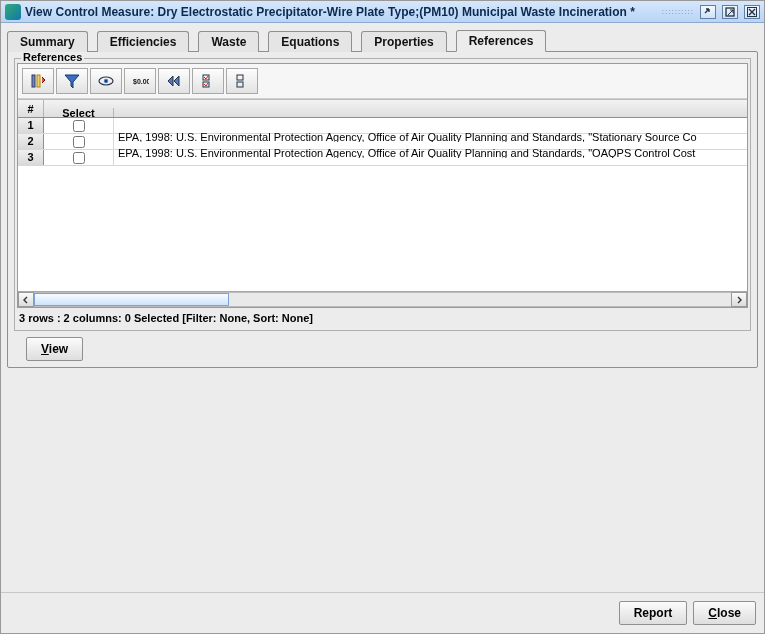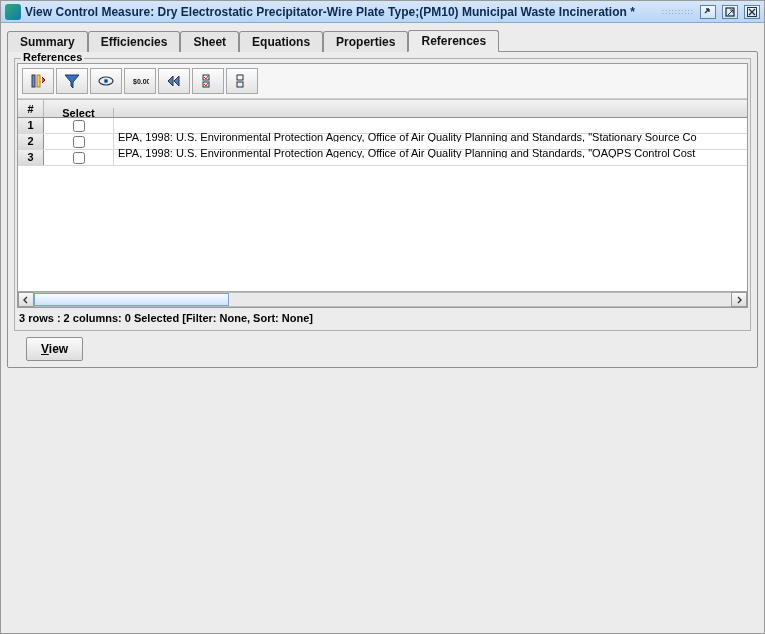--- a/index.html
+++ b/index.html
@@ -71,21 +71,21 @@
     z-index:2;
   }
   .tab {
     border:1px solid #8f8f8f;
     border-bottom:none;
     background:#ececec;
     padding:3px 12px 3px 12px;
     font-size:12px;
     font-weight:bold;
     color:#111;
-    margin-right:0;
+    margin-right:9px;
     border-radius:3px 3px 0 0;
     cursor:pointer;
     position:relative;
     top:1px;
   }
   .tab.active {
     background:#ececec;
     border-bottom:1px solid #ececec;
     z-index:3;
     top:1px;
@@ -264,21 +264,21 @@
           <path d="M2 2 L8 8 M8 2 L2 8" stroke="#234" stroke-width="1.4" fill="none"></path>
         </svg>
     </div>
   </div>
 
   <div class="content">
 
     <div class="tabs-row">
       <div class="tab">Summary</div>
       <div class="tab">Efficiencies</div>
-      <div class="tab">Sheet</div>
+      <div class="tab">Waste</div>
       <div class="tab">Equations</div>
       <div class="tab">Properties</div>
       <div class="tab active">References</div>
     </div>
 
     <div class="tab-panel-border">
       <div class="fieldset">
         <div class="fieldset-legend">References</div>
 
         <div style="border:1px solid #9a9a9a;">
@@ -379,13 +379,17 @@
       </div>
 
       <div class="view-btn-row">
         <button class="btn"><span></span><span class="mn">V</span><span>iew</span></button>
       </div>
     </div>
 
     <div style="flex:1"></div>
   </div>
 
+  <div class="bottom-bar">
+    <button class="btn">Report</button>
+    <button class="btn"><span></span><span class="mn">C</span><span>lose</span></button>
+  </div>
 </div>
 
 </body></html>

